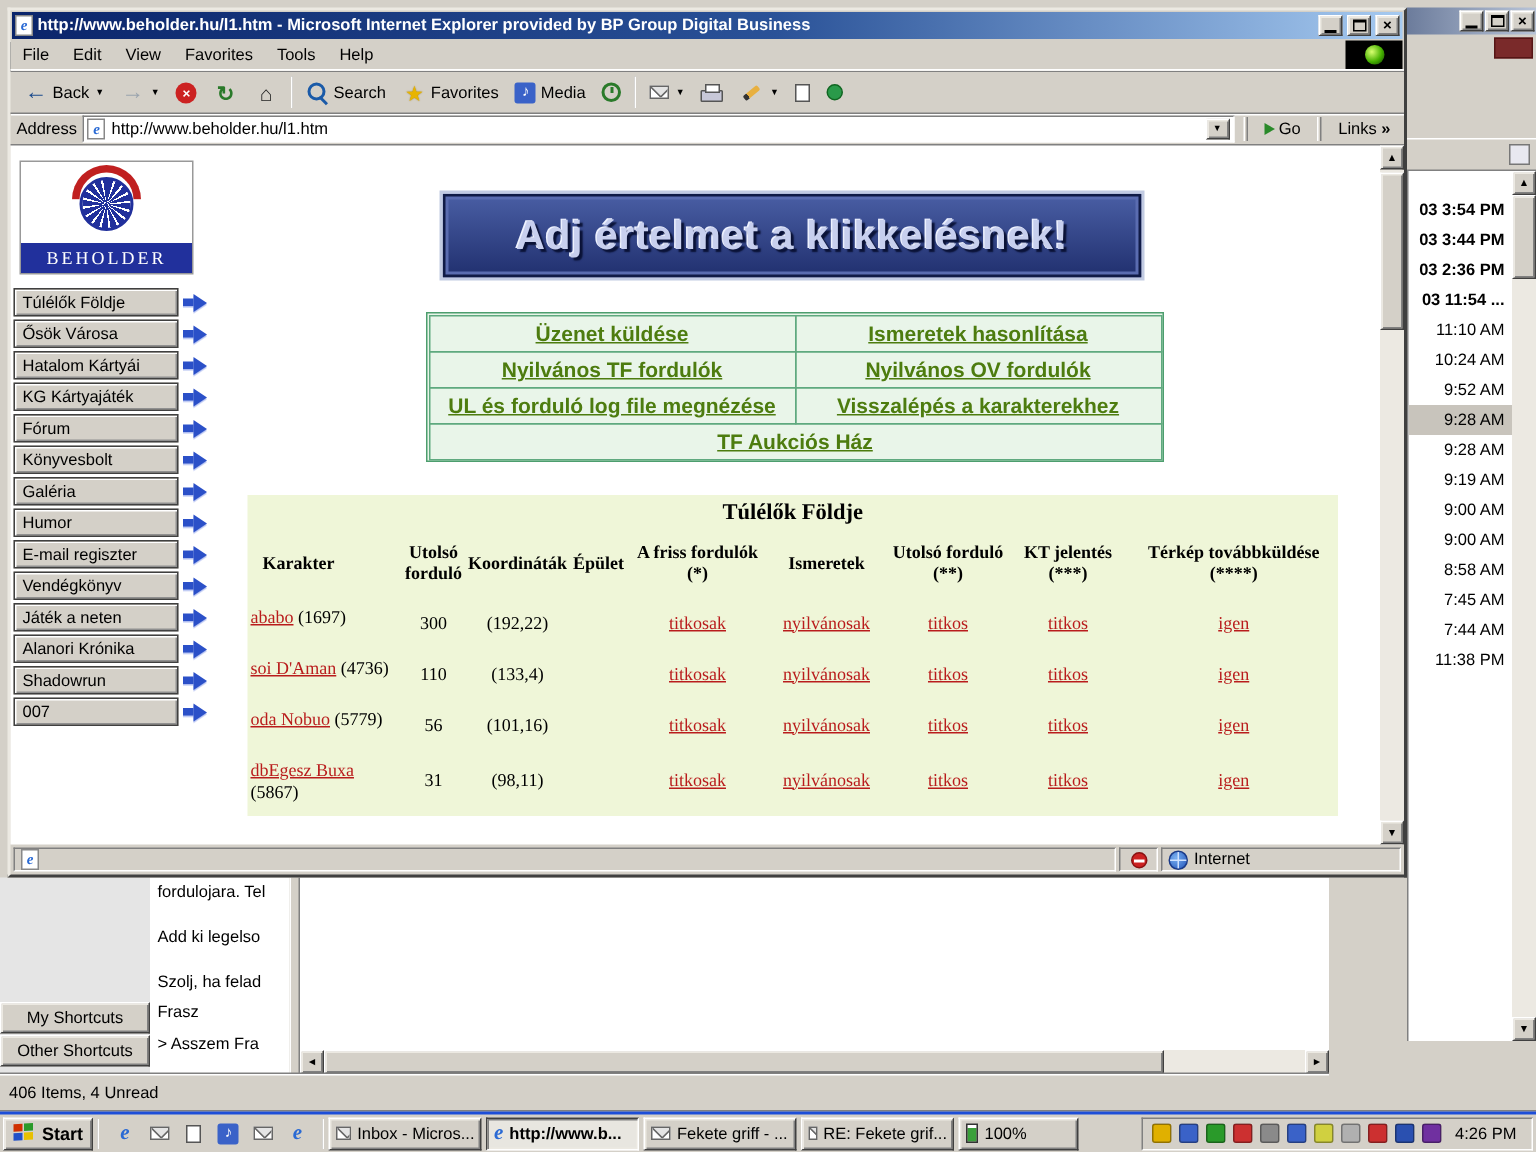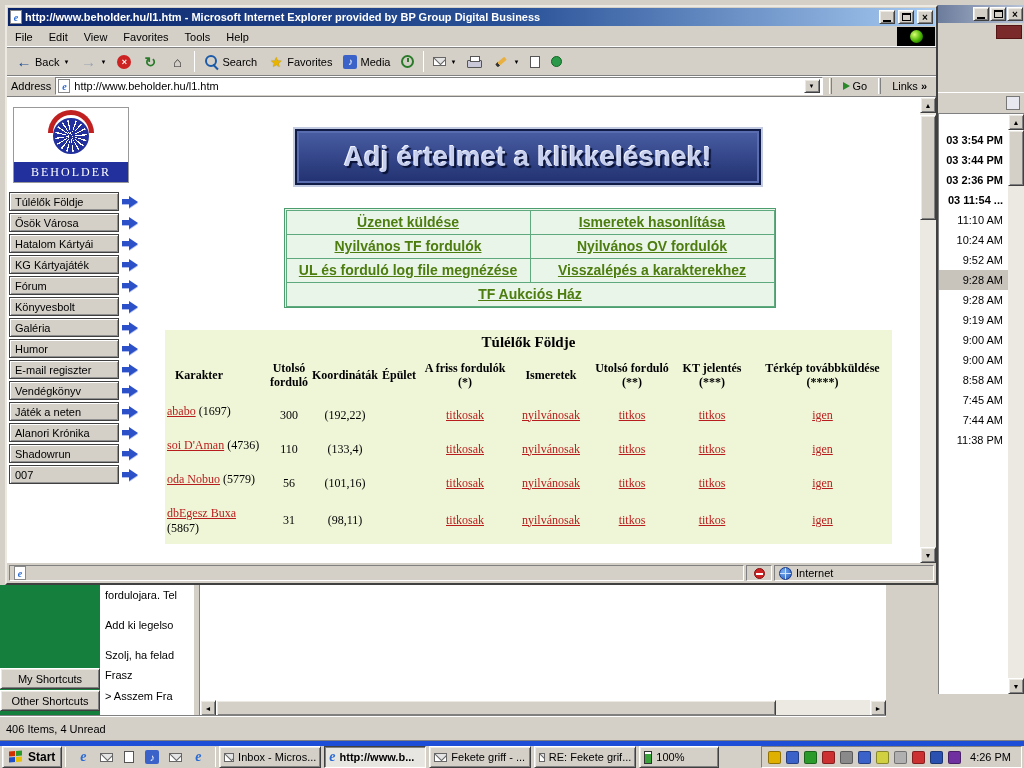--- a/index.html
+++ b/index.html
@@ -156,39 +156,39 @@
              justify-content:flex-end; padding-right:4px; }
   .mini-ic { width:14px; height:14px; background:#e8e8f0; border:1px solid #777; }
   .mail-list { position:absolute; left:938px; top:114px; width:70px; height:580px; background:#fff;
                border-left:1px solid #808080; font-size:11px; padding-top:16px; overflow:hidden; }
   .mtime { height:20px; line-height:20px; text-align:right; padding-right:5px; white-space:nowrap; }
   .mtime.bold { font-weight:bold; }
   .mtime.selected { background:#c8c4bc; }
   .ol-vscroll { position:absolute; left:1008px; top:114px; width:16px; height:580px; background:#ece9e2; }
 
   
-  .ol-bar { position:absolute; left:0; top:585px; width:100px; height:131px; background:#15803d; }
+  .ol-bar { position:absolute; left:0; top:585px; width:100px; height:131px; background:#e5e5e5; }
   .ol-sc { position:absolute; left:0; width:100px; height:21px; font-size:11px;
            display:flex; align-items:center; justify-content:center; }
   .ol-preview { position:absolute; left:100px; top:585px; width:93px; height:131px; background:#fff;
                 font-size:11px; padding:4px 2px 0 5px; overflow:hidden; }
   .ol-line { white-space:nowrap; }
   .ol-div { position:absolute; left:193px; top:585px; width:7px; height:131px; background:#d4d0c8;
             border-left:1px solid #fff; border-right:1px solid #808080; }
   .ol-white { position:absolute; left:200px; top:585px; width:686px; height:115px; background:#fff; }
   .ol-hscroll { position:absolute; left:200px; top:700px; width:686px; height:16px; background:#ece9e2;
                 display:flex; align-items:center; }
   .ol-hthumb { height:16px; width:560px; margin-left:0; }
   .ol-status { position:absolute; left:0; top:716px; width:886px; height:25px; background:#d4d0c8;
                border-top:1px solid #fff; box-shadow:0 -1px 0 #808080; font-size:11px;
                display:flex; align-items:center; padding-left:6px; }
 
   
   .taskbar { position:absolute; left:0; top:741px; width:1024px; height:27px; background:#d4d0c8;
-             border-top:5px solid #1d4ed8; box-shadow:0 -1px 0 #808080; display:flex; align-items:center;
+             border-top:2px solid #1d4ed8; box-shadow:0 -1px 0 #808080; display:flex; align-items:center;
              gap:3px; padding:0 2px; }
   .start-btn { height:22px; display:flex; align-items:center; gap:4px; padding:0 6px;
                font-weight:bold; font-size:12px; }
   .win-flag { width:15px; height:13px; display:grid; grid-template-columns:6px 6px; grid-template-rows:5px 5px;
               gap:1px; transform:skewY(-4deg); }
   .wf1{background:#d03000;} .wf2{background:#2a9a2a;} .wf3{background:#2050c8;} .wf4{background:#e8c000;}
   .ql { display:flex; align-items:center; gap:5px; padding:0 5px; }
   .ql-ic { width:18px; height:18px; display:inline-flex; align-items:center; justify-content:center; font-size:13px; }
   .e-ic { color:#2a6ad4; font:italic bold 14px "Liberation Serif",serif; }
   .tb-sep { width:1px; height:20px; background:#808080; border-right:1px solid #fff; }

